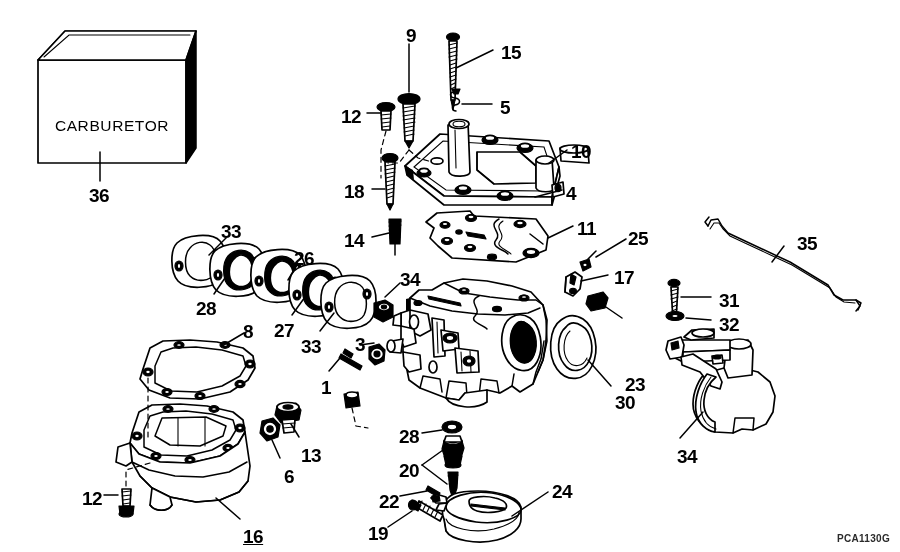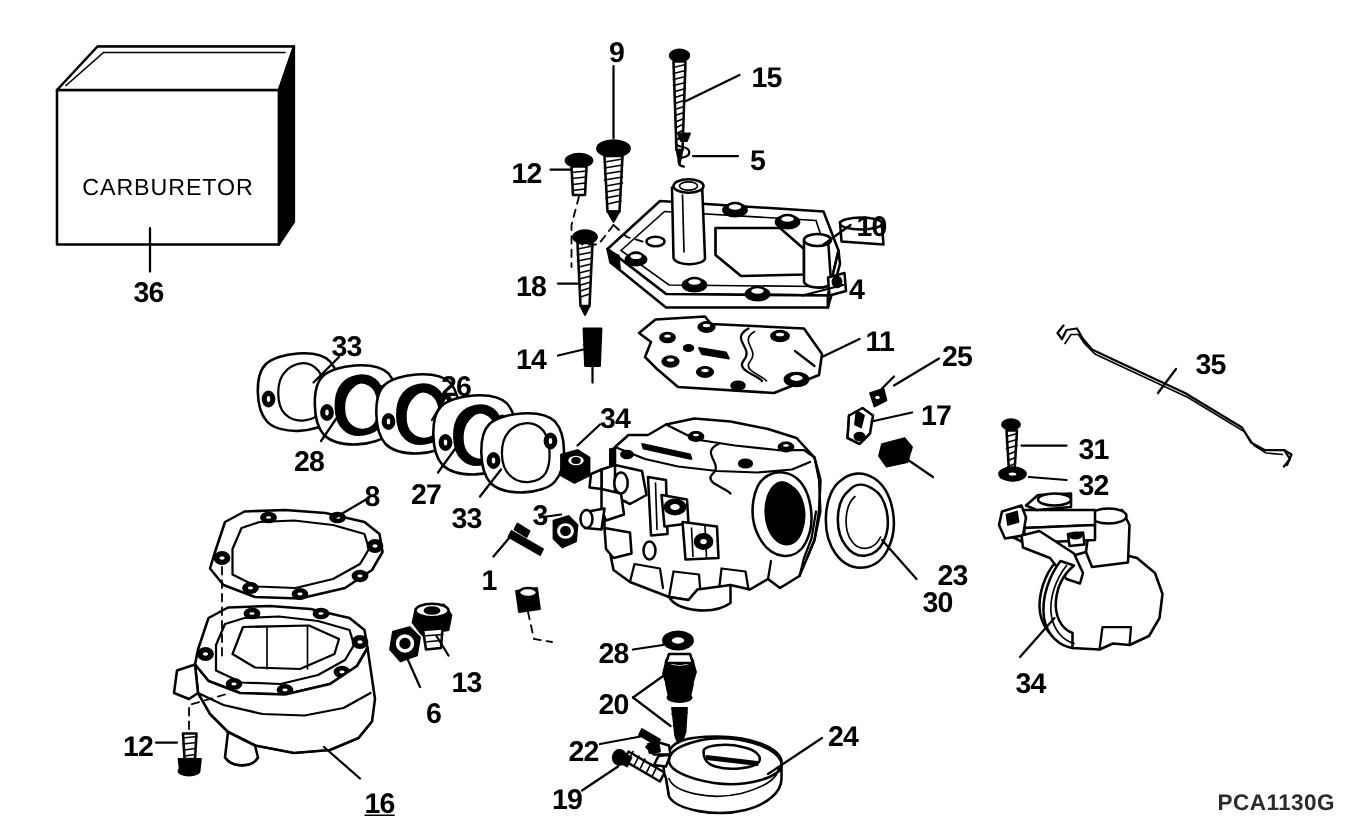--- a/index.html
+++ b/index.html
@@ -35,21 +35,21 @@
     text-align: center;
     letter-spacing: 0.6px;
     white-space: nowrap;
     margin-top: 28px;
   }
   #drawing-no {
     position: absolute;
     right: 10px;
     bottom: 8px;
     font-family: "Liberation Sans", sans-serif;
-    font-size: 15px;
+    font-size: 10px;
     font-weight: bold;
     color: #2b2b2b;
     letter-spacing: 0.3px;
   }
 </style>
 </head>
 <body>
 
 <div id="sheet">
 

